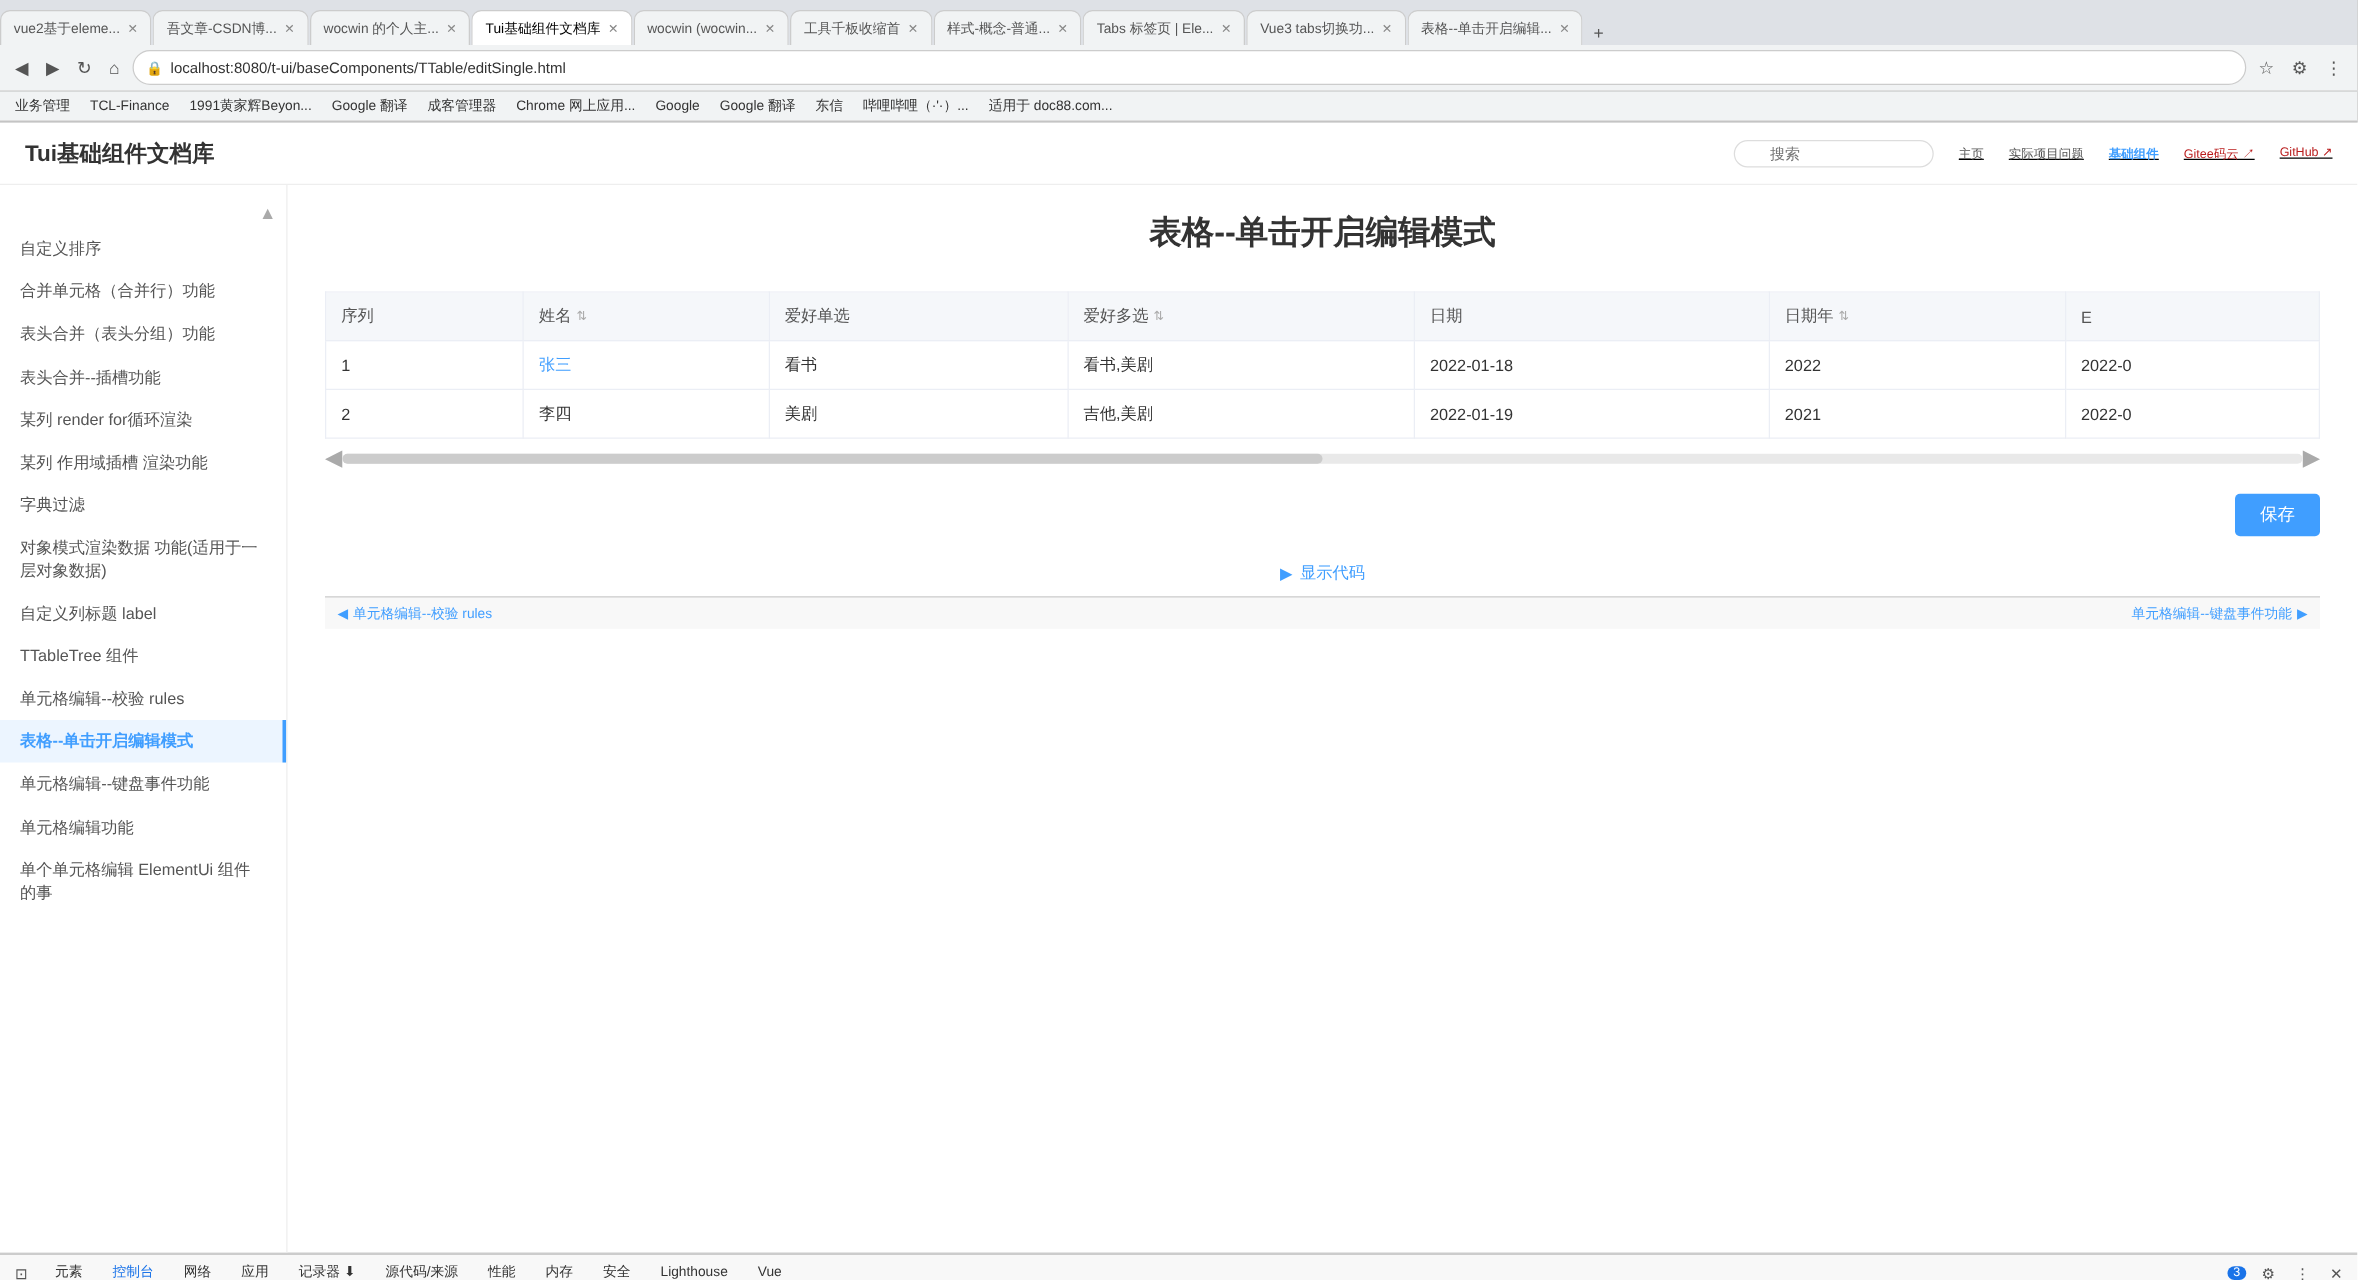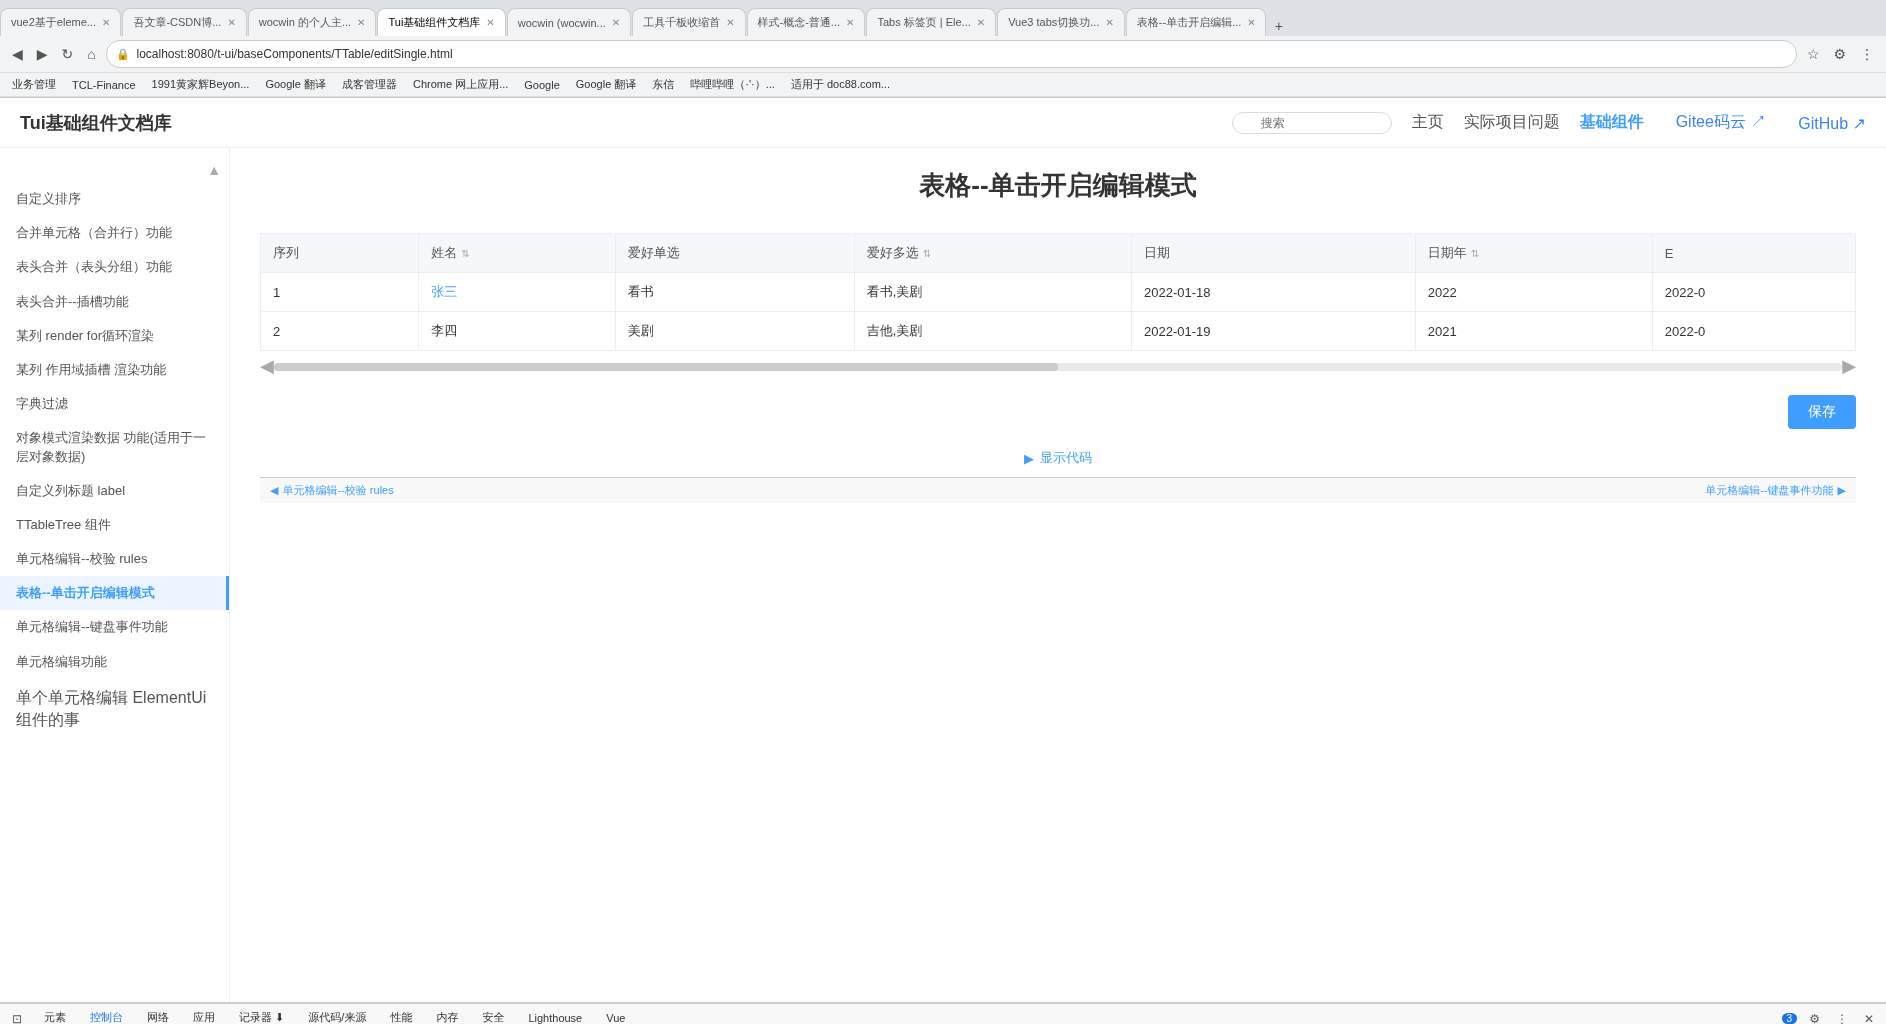--- a/index.html
+++ b/index.html
@@ -15,24 +15,24 @@
     .nav-btn { background: none; border: none; cursor: pointer; font-size: 14px; color: #555; padding: 2px 4px; }
     .url-bar { flex: 1; display: flex; align-items: center; background: #fff; border: 1px solid #ccc; border-radius: 20px; padding: 2px 10px; font-size: 12px; color: #333; height: 28px; }
     .url-bar .lock-icon { color: #888; margin-right: 6px; font-size: 11px; }
     .bookmarks-bar { display: flex; align-items: center; padding: 3px 8px; gap: 8px; background: #f1f3f4; border-bottom: 1px solid #ddd; font-size: 11px; color: #333; overflow: hidden; white-space: nowrap; }
     .bookmark-item { cursor: pointer; color: #333; padding: 1px 4px; }
 
     
     .app-container { display: flex; flex-direction: column; height: calc(1024px - 120px); }
     .app-header { display: flex; align-items: center; padding: 0 20px; height: 50px; border-bottom: 1px solid #eee; background: #fff; }
     .app-logo { font-size: 18px; font-weight: bold; color: #333; flex: 1; }
-    .app-nav { display: flex; align-items: flex-end; gap: 20px; font-size: 16px; }
+    .app-nav { display: flex; align-items: flex-start; gap: 20px; font-size: 10px; text-decoration: underline; }
     .app-nav-item { color: #555; cursor: pointer; text-decoration: none; }
     .app-nav-item.active { color: #409eff; font-weight: bold; }
-    .app-nav-link { color: #3b82f6; cursor: pointer; display: flex; align-items: center; gap: 3px; margin-left: 12px; }
+    .app-nav-link { color: #b91c1c; cursor: pointer; display: flex; align-items: center; gap: 3px; }
     .search-box { border: 1px solid #ddd; border-radius: 20px; padding: 3px 10px 3px 28px; font-size: 12px; width: 160px; outline: none; position: relative; }
     .search-wrap { position: relative; display: flex; align-items: flex-start; }
     .search-icon-inner { position: absolute; left: 8px; color: #aaa; font-size: 12px; }
 
     
     .main-content { display: flex; flex: 1; overflow: hidden; }
 
     
     .sidebar { width: 230px; min-width: 230px; padding: 10px 0; border-right: 1px solid #eee; overflow-y: auto; background: #fff; }
     .sidebar-item { padding: 8px 16px; cursor: pointer; color: #555; font-size: 13px; line-height: 1.4; }
@@ -187,21 +187,21 @@
       <div class="sidebar-item">某列 render for循环渲染</div>
       <div class="sidebar-item">某列 作用域插槽 渲染功能</div>
       <div class="sidebar-item">字典过滤</div>
       <div class="sidebar-item">对象模式渲染数据 功能(适用于一层对象数据)</div>
       <div class="sidebar-item">自定义列标题 label</div>
       <div class="sidebar-item">TTableTree 组件</div>
       <div class="sidebar-item">单元格编辑--校验 rules</div>
       <div class="sidebar-item active">表格--单击开启编辑模式</div>
       <div class="sidebar-item">单元格编辑--键盘事件功能</div>
       <div class="sidebar-item">单元格编辑功能</div>
-      <div class="sidebar-item" style="font-size:16px;">单个单元格编辑 ElementUi 组件的事</div>
+      <div class="sidebar-item" style="font-size:13px;">单个单元格编辑 ElementUi 组件的事</div>
     </div>
 
     <div class="page-content">
       <h1 class="page-title">表格--单击开启编辑模式</h1>
 
       <div class="table-wrap">
         <table class="data-table">
           <thead>
             <tr>
               <th>

